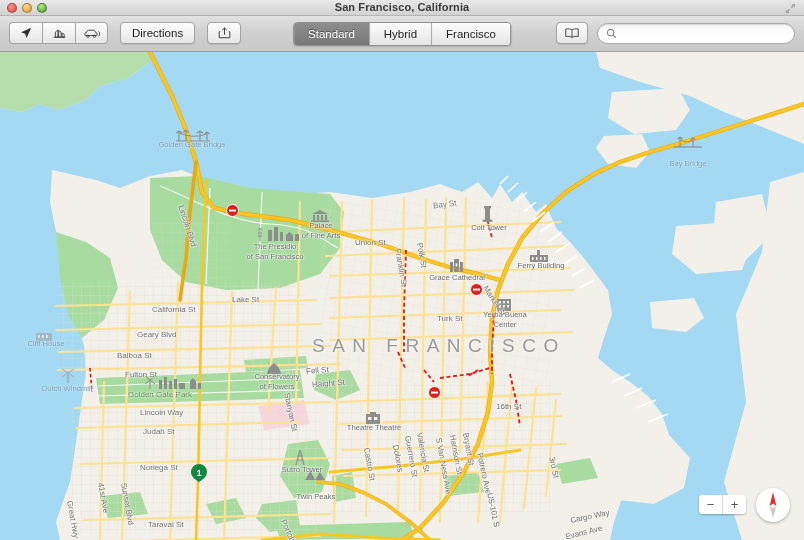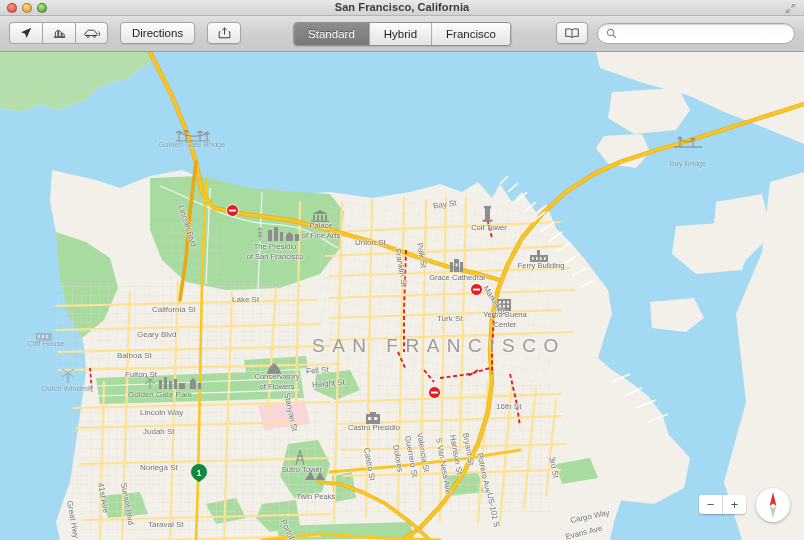--- a/index.html
+++ b/index.html
@@ -610,21 +610,21 @@
 of Flowers</div>
 
       <div class="poi" style="left:366px; top:358px;">
         <svg width="14" height="12" viewBox="0 0 14 12">
           <rect x="0" y="2" width="14" height="10" fill="#8d8d8d"></rect>
           <rect x="4" y="0" width="6" height="2.4" fill="#8d8d8d"></rect>
           <rect x="2" y="5" width="3.4" height="3" fill="#f3f0ea"></rect>
           <rect x="8" y="5" width="3.4" height="3" fill="#f3f0ea"></rect>
         </svg>
       </div>
-      <div class="lbl lbl-poi" style="left:338px; top:371px; width:72px;">Castro Presidio</div>
+      <div class="lbl lbl-poi" style="left:338px; top:371px; width:72px;">Theatre Theatre</div>
 
       <div class="poi" style="left:294px; top:398px;">
         <svg width="12" height="15" viewBox="0 0 12 15">
           <path d="M6 0 L2 15M6 0 L10 15M3 6h6M2.4 10h7.2" stroke="#8d8d8d" stroke-width="1.1" fill="none"></path>
         </svg>
       </div>
       <div class="lbl lbl-poi" style="left:274px; top:413px; width:56px;">Sutro Tower</div>
 
       <div class="poi" style="left:305px; top:414px;">
         <svg width="20" height="10" viewBox="0 0 20 10">

